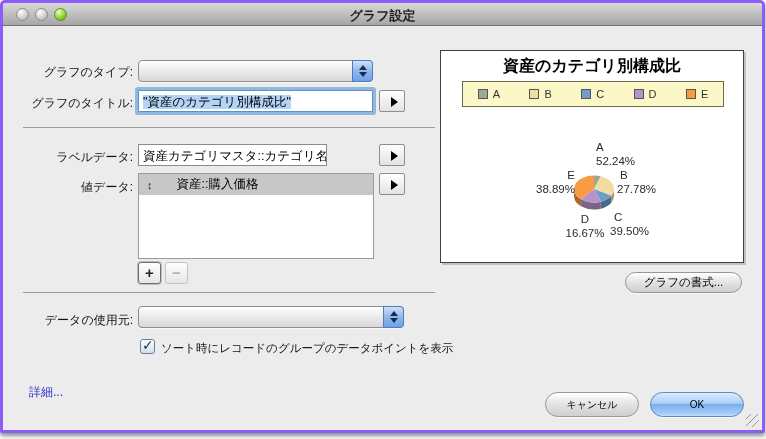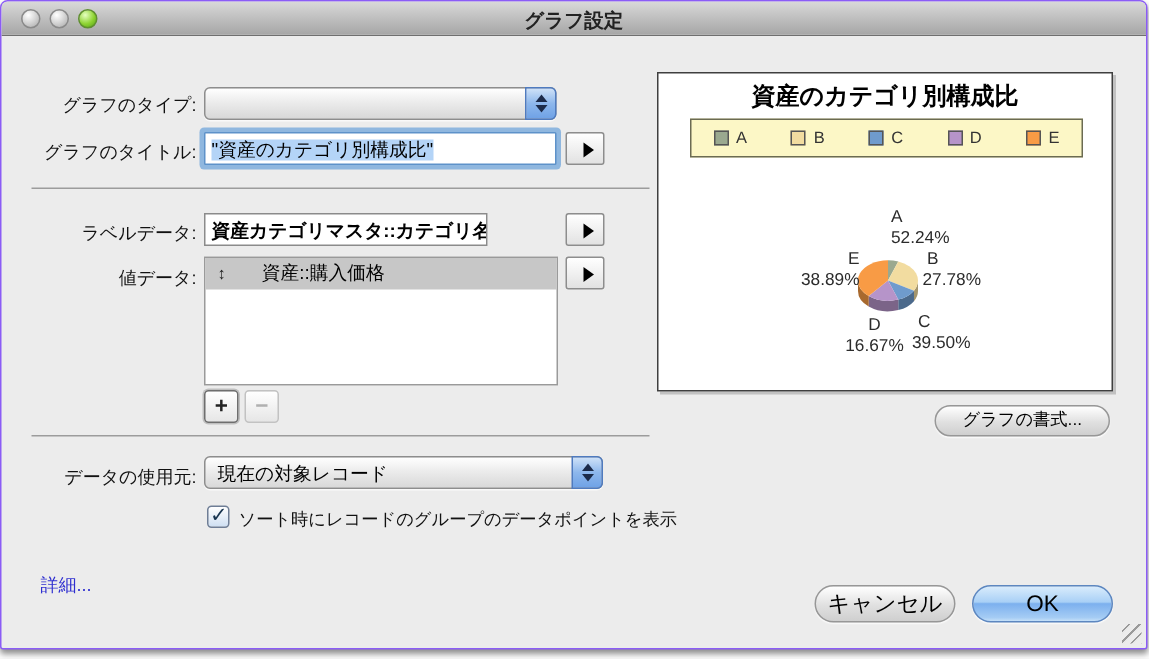--- a/index.html
+++ b/index.html
@@ -1,20 +1,20 @@
 <!DOCTYPE html>
 <html><head>
 <meta charset="utf-8">
 <style>
   * { margin:0; padding:0; box-sizing:border-box; }
   html,body { width:766px; height:439px; background:#fff; overflow:hidden;
     font-family:"Liberation Sans","DejaVu Sans",sans-serif; }
 
   .window { position:absolute; left:0; top:0; width:765px; height:433px;
-    background:#ececec; border:1px solid #8b5cf6; border-radius:5px 5px 2px 2px;
+    background:#ececec; border:3px solid #8b5cf6; border-radius:5px 5px 2px 2px;
     box-shadow:0 3px 4px rgba(0,0,0,.45); }
 
   
   .titlebar { position:absolute; left:0; top:0; right:0; height:23px;
     background:linear-gradient(#d9d9d9,#a6a6a6); border-bottom:1px solid #6f6f6f;
     border-radius:4px 4px 0 0; }
   .titlebar .title { position:absolute; left:0; right:0; top:4px; text-align:center;
     font-size:13px; font-weight:bold; color:#222; }
   .orb { position:absolute; top:5px; width:13px; height:13px; border-radius:50%;
     border:1px solid #8a8a8a; background:radial-gradient(circle at 35% 28%, #ffffff, #c2c2c2 70%, #a9a9a9); }
@@ -62,21 +62,21 @@
     border:1px solid #6f7e96; border-radius:3px;
     background:linear-gradient(#ffffff,#cfdff2); }
   .checkbox.checked::after { content:"✓"; position:absolute; left:1px; top:-3px;
     font-size:14px; font-weight:bold; color:#16334f; }
   .cblabel { position:absolute; left:158px; top:338px; font-size:11.5px; color:#111; }
 
   .link { position:absolute; left:26px; top:381px; font-size:12px; color:#2f2fd0;
     cursor:pointer; }
 
   .pillbtn { position:absolute; height:25px; border-radius:13px; text-align:center;
-    font-size:15px; color:#000; line-height:23px;
+    font-size:10px; color:#000; line-height:23px;
     background:linear-gradient(#ffffff,#e0e0e0 55%,#cfcfcf); border:1px solid #979797;
     box-shadow:0 1px 1px rgba(255,255,255,.8); }
   .pillbtn.blue { background:linear-gradient(#d9ecfc,#a9d0f6 45%,#7cb0ee 50%,#a5ccf4 90%,#c5e0f8);
     border:1px solid #5d87c0; }
 
   .grip { position:absolute; right:3px; bottom:3px; width:13px; height:13px;
     background:repeating-linear-gradient(135deg, transparent 0 3px, #9a9a9a 3px 4px, #e8e8e8 4px 5px); }
 
   
   .preview { position:absolute; left:437px; top:47px; width:304px; height:213px;
@@ -124,21 +124,21 @@
   <div class="tfield focused" style="left:135px; top:87px; width:235px;">
     <span class="selhl">"資産のカテゴリ別構成比"</span>
   </div>
   <div class="sidebtn" style="left:376px; top:87px;">
     <span class="tri"></span>
   </div>
 
   <div class="sep" style="top:124px"></div>
 
   <div class="flabel" style="top:146px">ラベルデータ:</div>
-  <div class="tfield" style="left:135px; top:141px; width:189px;font-weight:bold;">
+  <div class="tfield" style="left:135px; top:141px; width:189px;">
     <span>資産カテゴリマスタ::カテゴリ名</span>
   </div>
   <div class="sidebtn" style="left:376px; top:141px;">
     <span class="tri"></span>
   </div>
 
   <div class="flabel" style="top:176px">値データ:</div>
   <div class="listbox">
     <div class="listrow">
       <span class="handle">↕</span>
@@ -148,21 +148,20 @@
   <div class="sidebtn" style="left:376px; top:170px;">
     <span class="tri"></span>
   </div>
   <div class="sqbtn plus" style="left:135px; top:259px;">+</div>
   <div class="sqbtn minus" style="left:162px; top:259px;">−</div>
 
   <div class="sep" style="top:289px"></div>
 
   <div class="flabel" style="top:309px">データの使用元:</div>
   <div class="popup" style="left:135px; top:303px; width:266px;">
-    <span class="ptext">現在の対象レコード</span>
     <span class="stepper">
         <span class="up"></span>
         <span class="dn"></span>
       </span>
   </div>
 
   <div class="checkbox checked"></div>
   <div class="cblabel">ソート時にレコードのグループのデータポイントを表示</div>
 
   <div class="preview">

